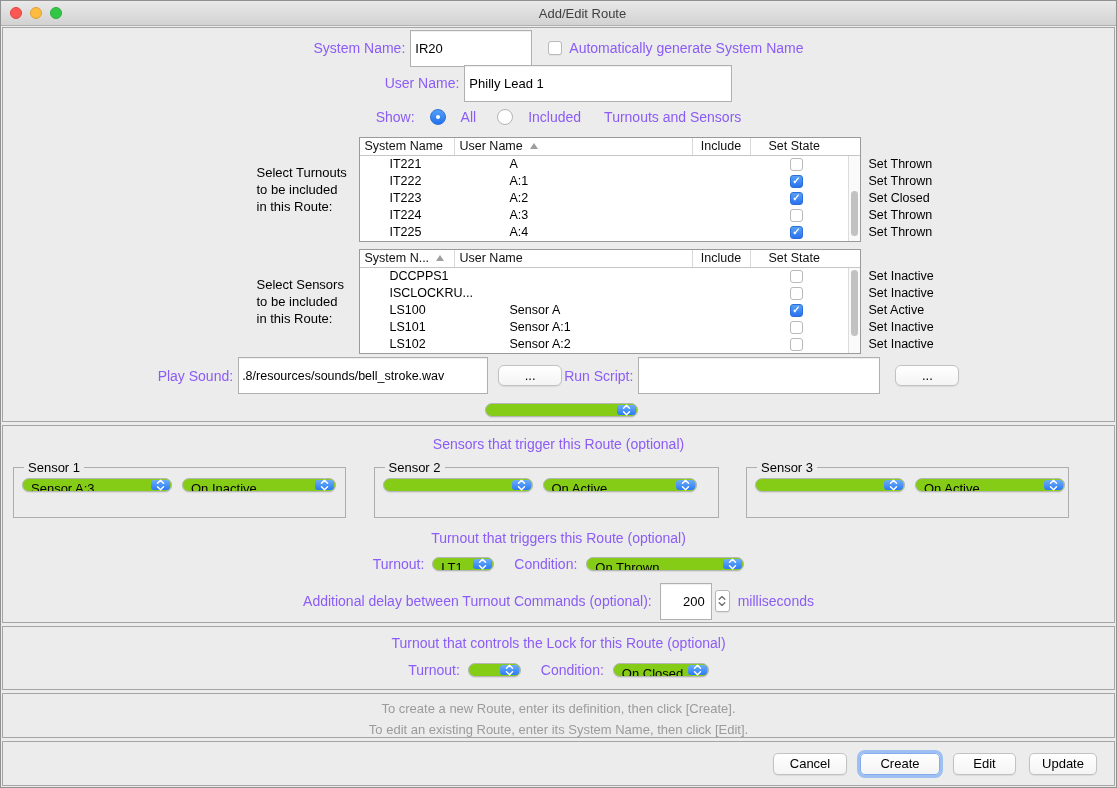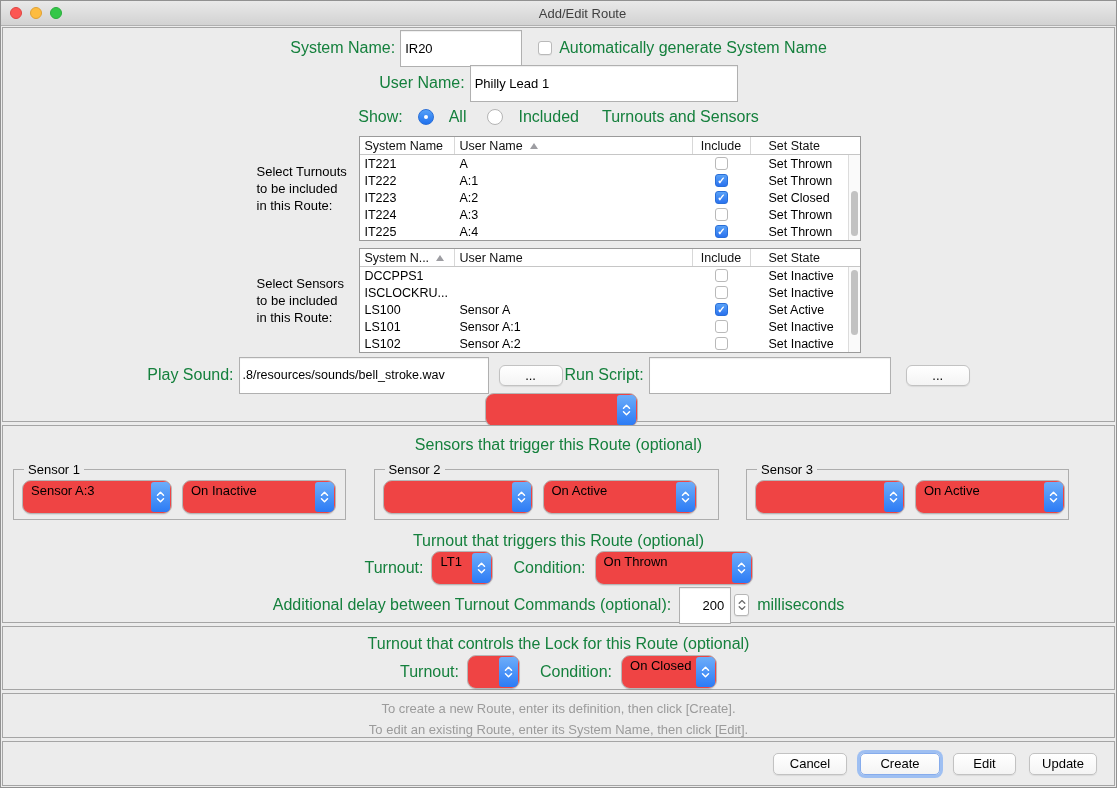--- a/index.html
+++ b/index.html
@@ -15,44 +15,44 @@
   .wtitle{font-size:13px;color:#404040;}
   
   .stack{flex:1;display:flex;flex-direction:column;padding:1px;gap:3px;}
   .box{border:1px solid #a5a5a5;background:#ececec;}
   .box1{height:395px;display:flex;flex-direction:column;padding-top:9px;}
   .box2{height:198px;padding-top:10px;}
   .box3{height:64px;padding-top:8px;}
   .box4{height:45px;padding-top:7px;display:flex;flex-direction:column;gap:6px;}
   .box5{flex:1;display:flex;align-items:center;justify-content:flex-end;gap:13px;padding-right:17px;}
   .crow{display:flex;align-items:center;justify-content:center;}
-  .lbl{font-size:16px;color:#15803d;white-space:nowrap;}
+  .lbl{font-size:14px;color:#8b5cf6;white-space:nowrap;}
   
   input.tf{height:37px;border:1px solid #b0b0b0;background:#fff;font-size:13px;padding:0 4px;border-radius:0;box-shadow:inset 0 1px 1px rgba(0,0,0,.07);}
   .checkbox{width:14px;height:14px;border:1px solid #b9b9b9;background:#fff;border-radius:3px;box-shadow:0 1px 0 rgba(0,0,0,.05);}
   .radio{width:16px;height:16px;border-radius:50%;background:#fff;border:1px solid #b4b4b4;position:relative;}
   .radio.selected{background:linear-gradient(#55a1f8,#2071ee);border:1px solid #2a6fd8;}
   .radio.selected::after{content:"";position:absolute;left:5px;top:5px;width:4px;height:4px;border-radius:50%;background:#fff;}
-  .combo{display:inline-flex;align-items:stretch;height:34px;background:#ef4444;border:1px solid #b6b6b6;border-radius:9px;box-shadow:0 1px 1px rgba(0,0,0,.08);overflow:hidden;}
+  .combo{display:inline-flex;align-items:stretch;height:14px;background:#84cc16;border:1px solid #b6b6b6;border-radius:9px;box-shadow:0 1px 1px rgba(0,0,0,.08);overflow:hidden;}
   .combo-text{flex:1;font-size:13px;line-height:20px;padding:0 4px 0 8px;white-space:nowrap;overflow:hidden;}
   .combo-btn{flex:0 0 19px;margin:1px;border-radius:3px;background:linear-gradient(#6cadf9,#2c7bf5);display:flex;align-items:center;justify-content:center;}
   .stepper{width:15px;height:22px;background:#fff;border:1px solid #b6b6b6;border-radius:3px;display:flex;align-items:center;justify-content:center;margin-left:3px;box-shadow:0 1px 1px rgba(0,0,0,.07);}
   .btn{height:22px;background:linear-gradient(#ffffff,#f4f4f4);border:1px solid #c2c2c2;border-radius:5px;font-size:13px;display:flex;align-items:center;justify-content:center;box-shadow:0 1px 1px rgba(0,0,0,.08);}
   .btn.browse{width:64px;height:21px;border-radius:6px;}
   .btn.default-focus{box-shadow:0 0 0 3px rgba(95,155,247,.55);border-color:#86acec;}
   
   .table-block{display:flex;justify-content:center;align-items:center;}
   .table-label{width:97px;margin-right:5px;font-size:13px;line-height:17px;color:#000;}
   .jtable{position:relative;width:502px;border:1px solid #9a9a9a;background:#fff;}
   .t-head{display:flex;height:18px;border-bottom:1px solid #c6c6c6;background:#fff;padding-right:12px;}
   .t-hcell{display:flex;align-items:center;font-size:12.5px;color:#111;padding-left:5px;border-right:1px solid #d8d8d8;overflow:hidden;white-space:nowrap;}
   .sort-arrow{width:0;height:0;border-left:4.5px solid transparent;border-right:4.5px solid transparent;border-bottom:6px solid #9d9da2;margin-left:7px;}
   .t-body{display:flex;flex-direction:column;padding-right:12px;}
   .t-row{display:flex;height:17px;align-items:center;}
-  .t-cell{font-size:12.5px;color:#000;padding-left:5px;white-space:nowrap;overflow:hidden;}
+  .t-cell{font-size:12.5px;color:#000;padding-left:5px;white-space:nowrap;overflow:hidden;margin-left:25px;}
   .c0{width:95px;flex:0 0 95px;}
   .c1{width:238px;flex:0 0 238px;}
   .c2{width:58px;flex:0 0 58px;display:flex;justify-content:center;padding-left:0;}
   .c3{width:99px;flex:0 0 99px;padding-left:18px;border-right:none;}
   .cb{width:13px;height:13px;border-radius:3px;background:#fff;border:1px solid #b9b9b9;display:flex;align-items:center;justify-content:center;}
   .cb.checked{background:linear-gradient(#58a1f7,#2a72ef);border:1px solid #2a6fd8;color:#fff;font-size:10px;font-weight:bold;}
   .cb.checked::after{content:"\2713";line-height:1;}
   .t-scroll{position:absolute;top:18px;bottom:0;right:0;width:12px;background:#fafafa;border-left:1px solid #dcdcdc;}
   .t-thumb{position:absolute;left:2px;width:7px;background:#c2c2c2;border-radius:4px;}
   

